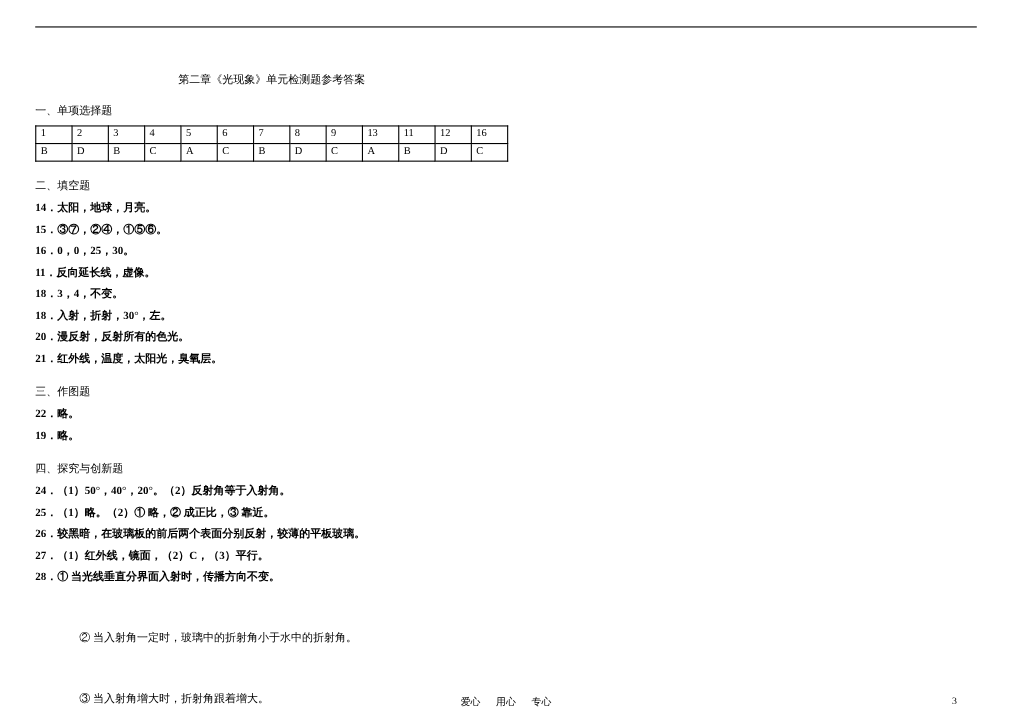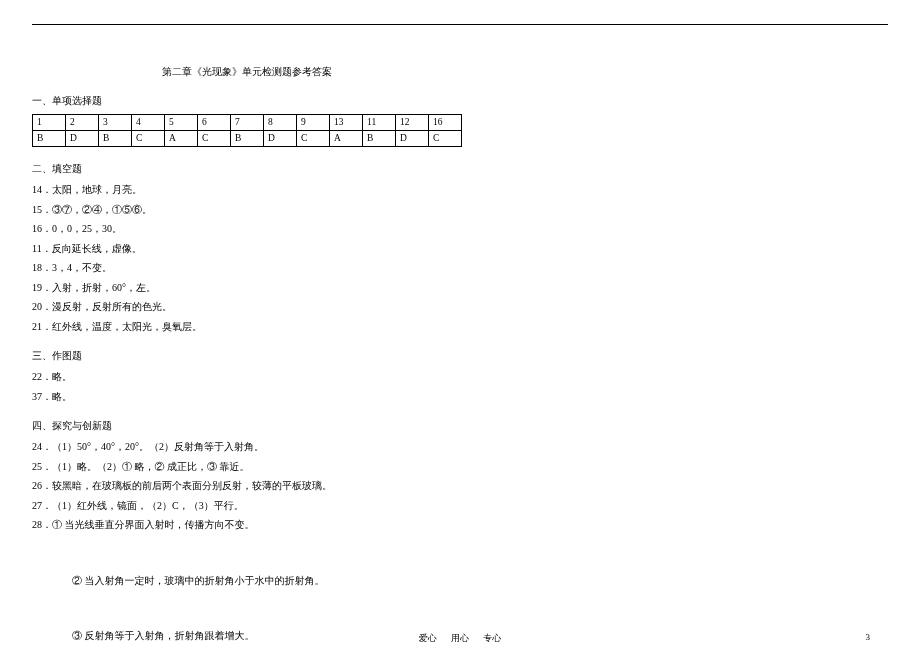--- a/index.html
+++ b/index.html
@@ -40,20 +40,21 @@
       width: 33px;
       height: 15px;
       text-align: left;
       padding-left: 4px;
       font-size: 9.5px;
       line-height: 15px;
     }
     .content-line {
       margin-bottom: 4px;
       line-height: 1.55;
+      font-weight: bold;
     }
     .indent-line {
       margin-bottom: 4px;
       line-height: 1.55;
       padding-left: 40px;
       margin-top: 40px;
     }
     .footer {
       position: absolute;
       bottom: 18px;
@@ -117,36 +118,36 @@
   </tr>
 </tbody>
   </table>
 
 <div class="section-heading">二、填空题</div>
 <div class="content-line">14．太阳，地球，月亮。</div>
 <div class="content-line">15．③⑦，②④，①⑤⑥。</div>
 <div class="content-line">16．0，0，25，30。</div>
 <div class="content-line">11．反向延长线，虚像。</div>
 <div class="content-line">18．3，4，不变。</div>
-<div class="content-line">19．入射，折射，60°，左。</div>
+<div class="content-line">18．入射，折射，30°，左。</div>
 <div class="content-line">20．漫反射，反射所有的色光。</div>
 <div class="content-line">21．红外线，温度，太阳光，臭氧层。</div>
 
 <div class="section-heading">三、作图题</div>
 <div class="content-line">22．略。</div>
-<div class="content-line">37．略。</div>
+<div class="content-line">19．略。</div>
 
 <div class="section-heading">四、探究与创新题</div>
 <div class="content-line">24．（1）50°，40°，20°。（2）反射角等于入射角。</div>
 <div class="content-line">25．（1）略。（2）① 略，② 成正比，③ 靠近。</div>
 <div class="content-line">26．较黑暗，在玻璃板的前后两个表面分别反射，较薄的平板玻璃。</div>
 <div class="content-line">27．（1）红外线，镜面，（2）C，（3）平行。</div>
 <div class="content-line">28．① 当光线垂直分界面入射时，传播方向不变。</div>
 <div class="indent-line">② 当入射角一定时，玻璃中的折射角小于水中的折射角。</div>
-<div class="indent-line">③ 反射角等于入射角，折射角跟着增大。</div>
+<div class="indent-line">③ 当入射角增大时，折射角跟着增大。</div>
 
 <div class="footer">
   <div class="footer-center">
     <span>爱心</span>
     <span>用心</span>
     <span>专心</span>
   </div>
   <div class="footer-pagenum">3</div>
 </div>
 

